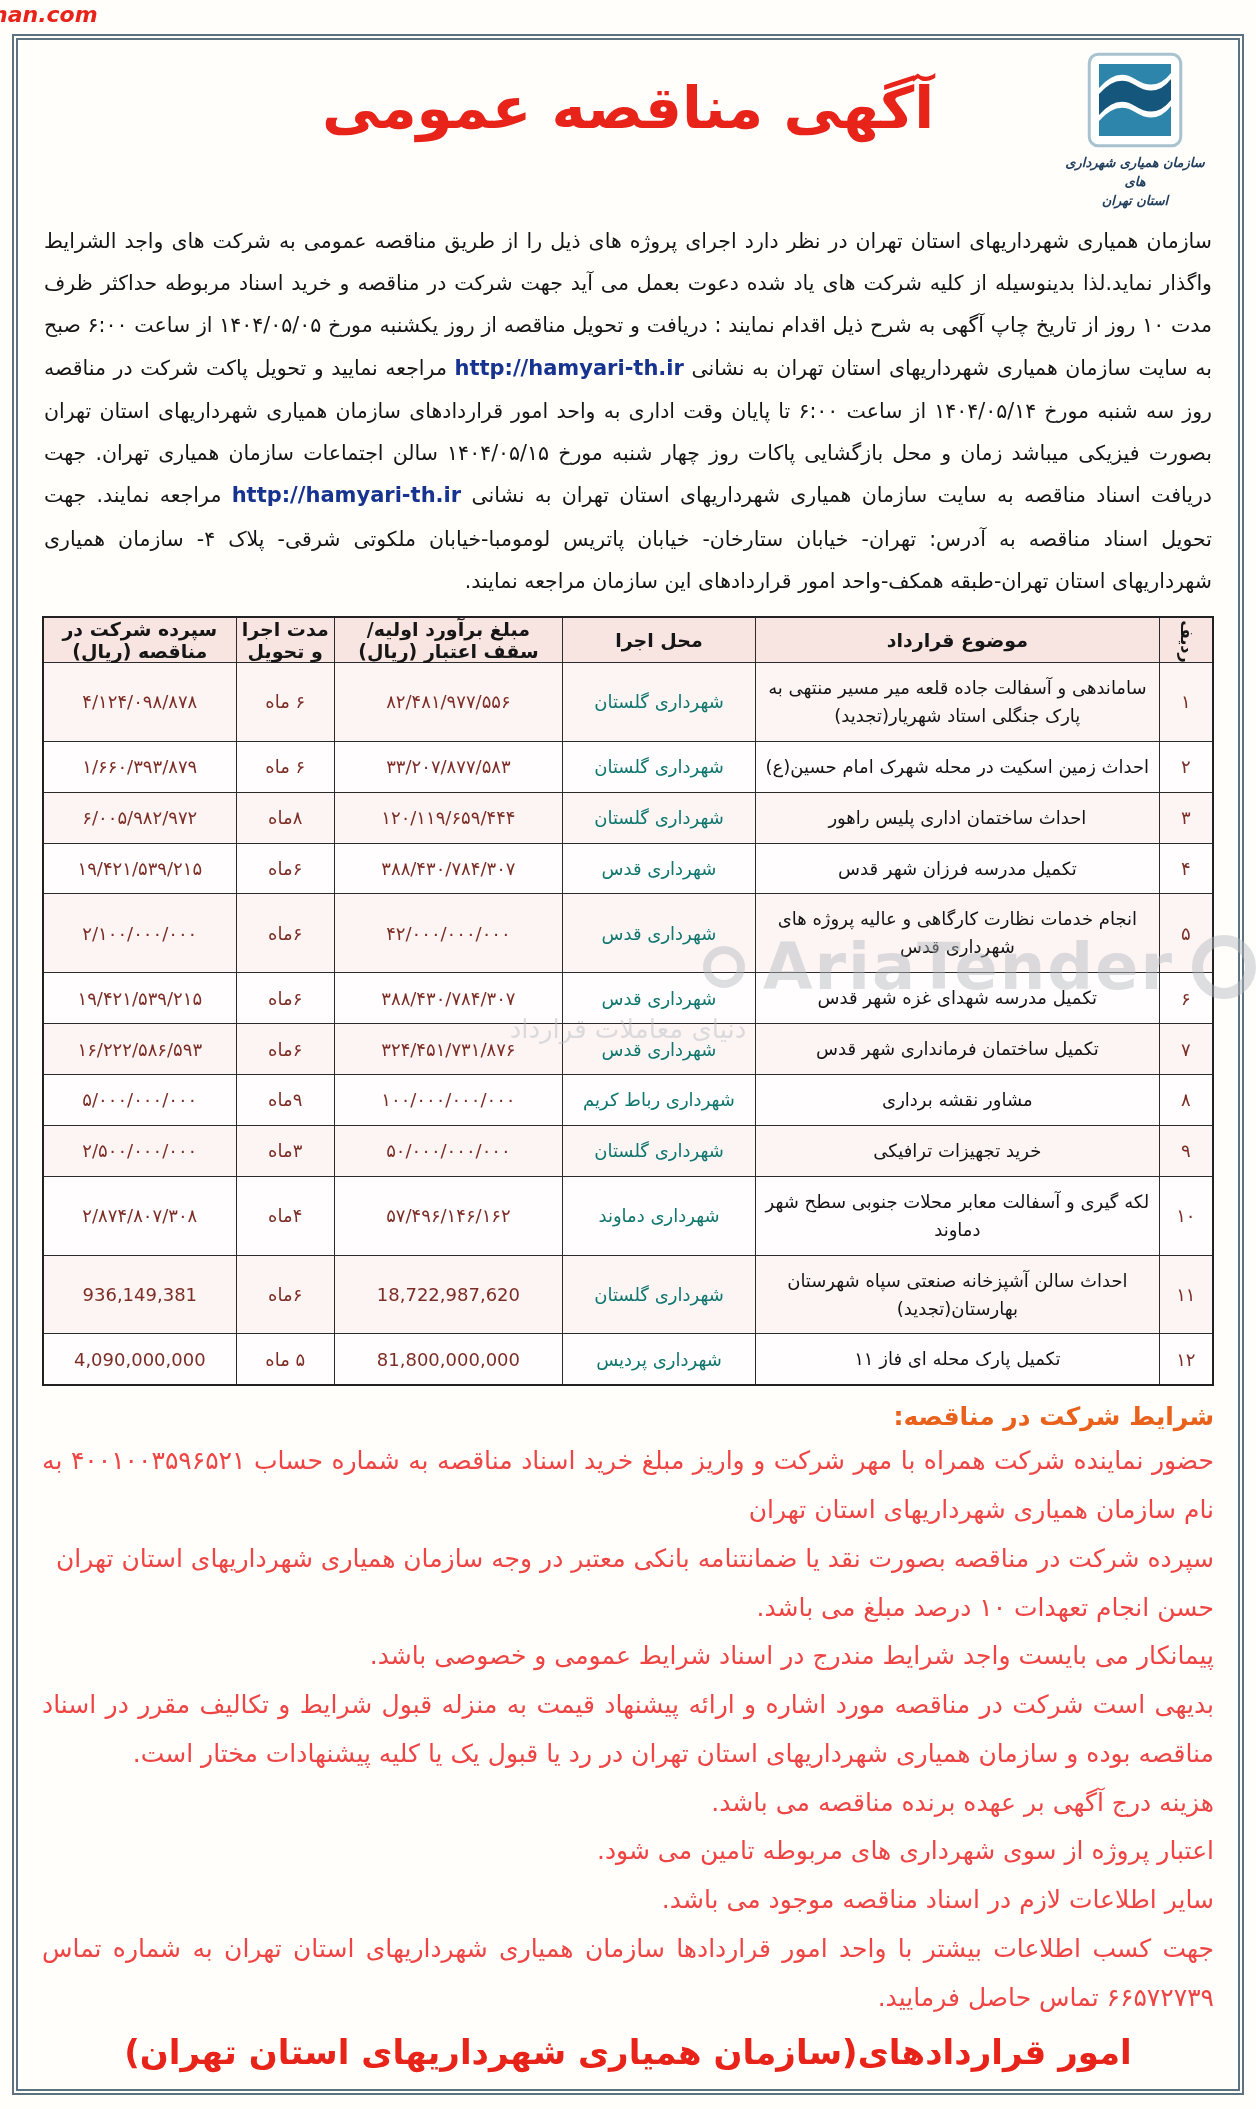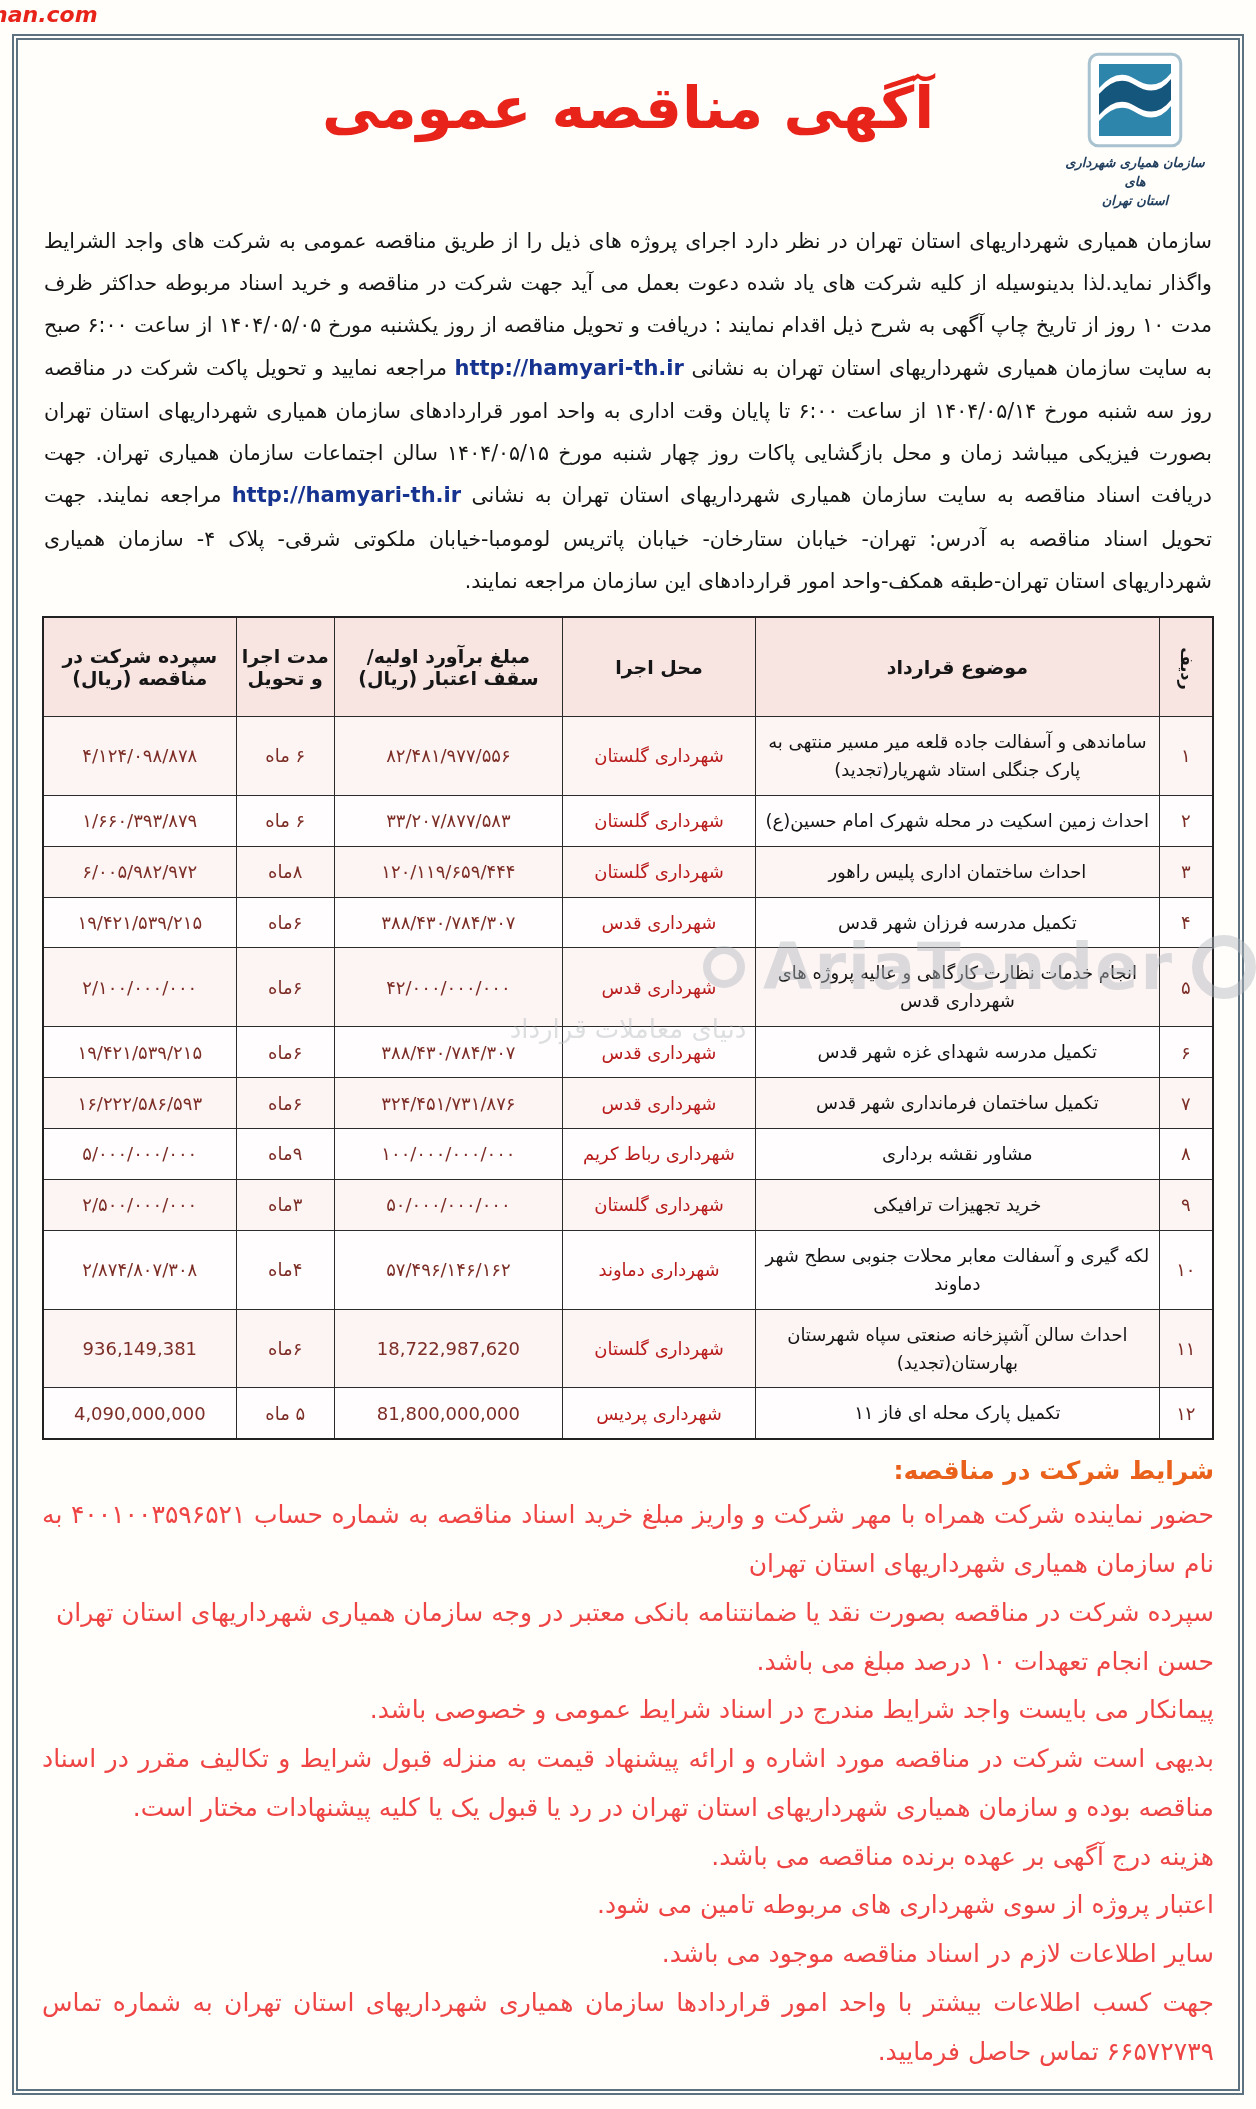--- a/index.html
+++ b/index.html
@@ -55,28 +55,28 @@
   
   table.tender{
     width:100%;border-collapse:collapse;table-layout:fixed;
     margin-top:14px;border:2px solid #222;
   }
   table.tender th,table.tender td{
     border:1.5px solid #2b2b2b;vertical-align:middle;text-align:center;
   }
   table.tender thead th{
     background:#f8e5e2;font-size:19px;font-weight:bold;
-    padding:27px 5px;color:#161616;
+    padding:0 5px;color:#161616;
   }
   table.tender tbody td{padding:11px 7px;font-size:18px;}
   table.tender tbody tr:nth-child(odd){background:#fdf5f4;}
   table.tender tbody tr:nth-child(even){background:#fffdfd;}
   .c-num{color:#7c2d26;font-size:17px;}
   .c-subj{font-size:18px;color:#141414;line-height:1.55;}
-  .c-loc{font-size:18px;color:#b91c1c;}
+  .c-loc{font-size:18px;color:#0f766e;}
   .c-amt,.c-dep{color:#7c2d26;font-size:17.5px;}
   .c-dur{color:#7c2d26;font-size:17px;white-space:nowrap;}
   .vertical{display:inline-block;transform:rotate(90deg);white-space:nowrap;font-size:16px;}
   col.w-num{width:4.6%;}col.w-subj{width:34.5%;}col.w-loc{width:16.5%;}
   col.w-amt{width:19.5%;}col.w-dur{width:8.4%;}col.w-dep{width:16.5%;}
   
   .conditions{margin-top:16px;}
   .cond-title{
     color:#e9611b;font-size:25px;font-weight:bold;margin:0 0 6px;
   }

